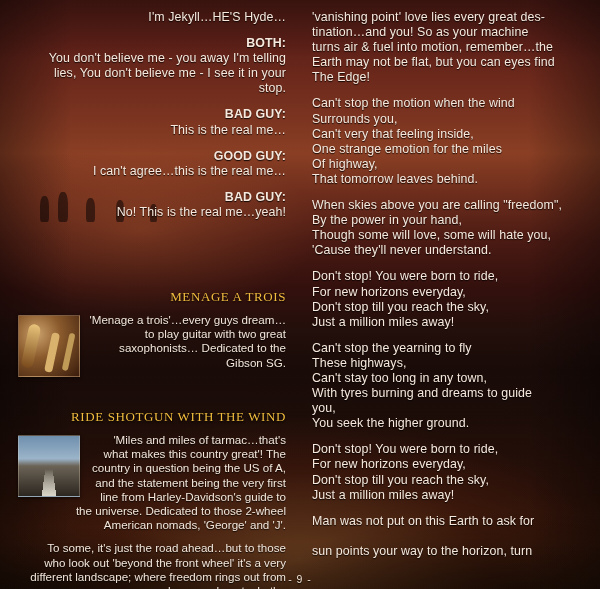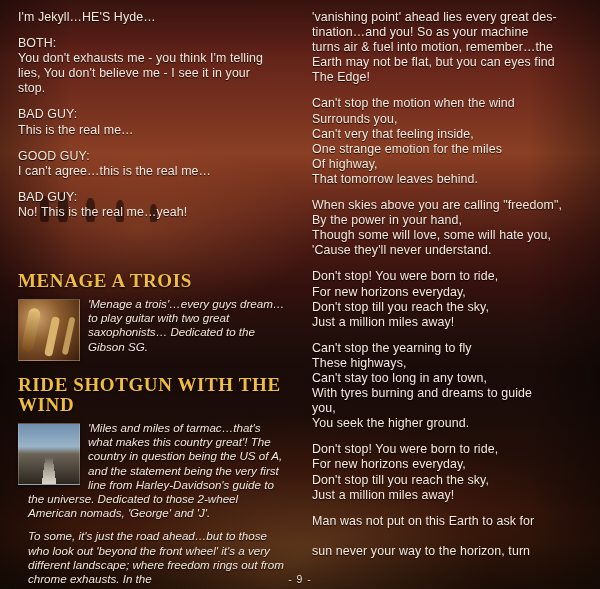--- a/index.html
+++ b/index.html
@@ -69,44 +69,44 @@
 
   .col {
     position: absolute;
     top: 0;
     width: 268px;
     height: 589px;
     box-sizing: border-box;
     color: #f7e9dd;
     text-shadow: 0 1px 1px rgba(0,0,0,0.85);
   }
-  .col-left { left: 18px; padding-top: 10px; }
+  .col-left { left: 18px; padding-top: 10px; text-align: right; }
   .col-right { left: 312px; padding-top: 10px; }
 
   p.lyric {
     margin: 0 0 11px 0;
     font-size: 12.4px;
     line-height: 15.1px;
     letter-spacing: 0.1px;
   }
   p.lyric.tight { margin-bottom: 0; }
   .label {
     font-size: 12.4px;
     line-height: 15.1px;
-    font-weight: normal;
+    font-weight: bold;
   }
 
   h2.song-title {
     font-family: "Liberation Serif", serif;
-    font-weight: bold;
+    font-weight: normal;
     color: #f0bd3e;
-    font-size: 19px;
+    font-size: 13px;
     line-height: 20px;
     letter-spacing: 0.6px;
-    margin: 12px 0 6px 0;
+    margin: 28px 0 6px 0;
     text-transform: uppercase;
     text-shadow: 0 1px 2px rgba(0,0,0,0.9);
   }
   .note-block {
     font-size: 11.6px;
     line-height: 14.2px;
     color: #f3e6da;
   }
   .note-block .thumb {
     float: left;
@@ -143,21 +143,20 @@
     content: "";
     position: absolute;
     left: 50%; bottom: 0;
     width: 10px; height: 34px;
     margin-left: -5px;
     background: linear-gradient(to top, #e4e0d2, rgba(228,224,210,0));
     transform: perspective(30px) rotateX(40deg);
   }
   .note-block p {
     margin: 0 0 9px 10px;
-    font-style: italic;
   }
   .note-block p:last-child { margin-bottom: 0; }
   .clear { clear: both; }
 
   .page-number {
     position: absolute;
     left: 0; right: 0;
     bottom: 4px;
     text-align: center;
     font-size: 10.5px;
@@ -182,21 +181,21 @@
   <div class="tex-vignette"></div>
 
   <div class="col col-left">
 
     <p class="lyric">
       <span>I'm Jekyll…HE'S Hyde…</span>
     </p>
 
     <p class="lyric">
       <span class="label">BOTH:</span><br>
-      <span>You don't exhausts me - you think I'm telling</span><br>
+      <span>You don't believe me - you away I'm telling</span><br>
       <span>lies, You don't believe me - I see it in your</span><br>
       <span>stop.</span>
     </p>
 
     <p class="lyric">
       <span class="label">BAD GUY:</span><br>
       <span>This is the real me…</span>
     </p>
 
     <p class="lyric">
@@ -223,21 +222,21 @@
       <div class="thumb road"></div>
       <p>'Miles and miles of tarmac…that's what makes this country great'! The country in question being the US of A, and the statement being the very first line from Harley-Davidson's guide to the universe. Dedicated to those 2-wheel American nomads, 'George' and 'J'.</p>
       <p>To some, it's just the road ahead…but to those who look out 'beyond the front wheel' it's a very different landscape; where freedom rings out from chrome exhausts. In the</p>
       <div class="clear"></div>
     </div>
   </div>
 
   <div class="col col-right">
 
     <p class="lyric">
-      <span>'vanishing point' ahead lies every great des-</span><br>
+      <span>'vanishing point' love lies every great des-</span><br>
       <span>tination…and you! So as your machine</span><br>
       <span>turns air &amp; fuel into motion, remember…the</span><br>
       <span>Earth may not be flat, but you can eyes find</span><br>
       <span>The Edge!</span>
     </p>
 
     <p class="lyric">
       <span>Can't stop the motion when the wind</span><br>
       <span>Surrounds you,</span><br>
       <span>Can't very that feeling inside,</span><br>
@@ -272,18 +271,18 @@
     <p class="lyric">
       <span>Don't stop! You were born to ride,</span><br>
       <span>For new horizons everyday,</span><br>
       <span>Don't stop till you reach the sky,</span><br>
       <span>Just a million miles away!</span>
     </p>
 
     <p class="lyric tight">
       <span>Man was not put on this Earth to ask for</span><br>
       <br>
-      <span>sun never your way to the horizon, turn</span>
+      <span>sun points your way to the horizon, turn</span>
     </p>
   </div>
 
   <div class="page-number">- 9 -</div>
 </div>
 
 </body></html>

